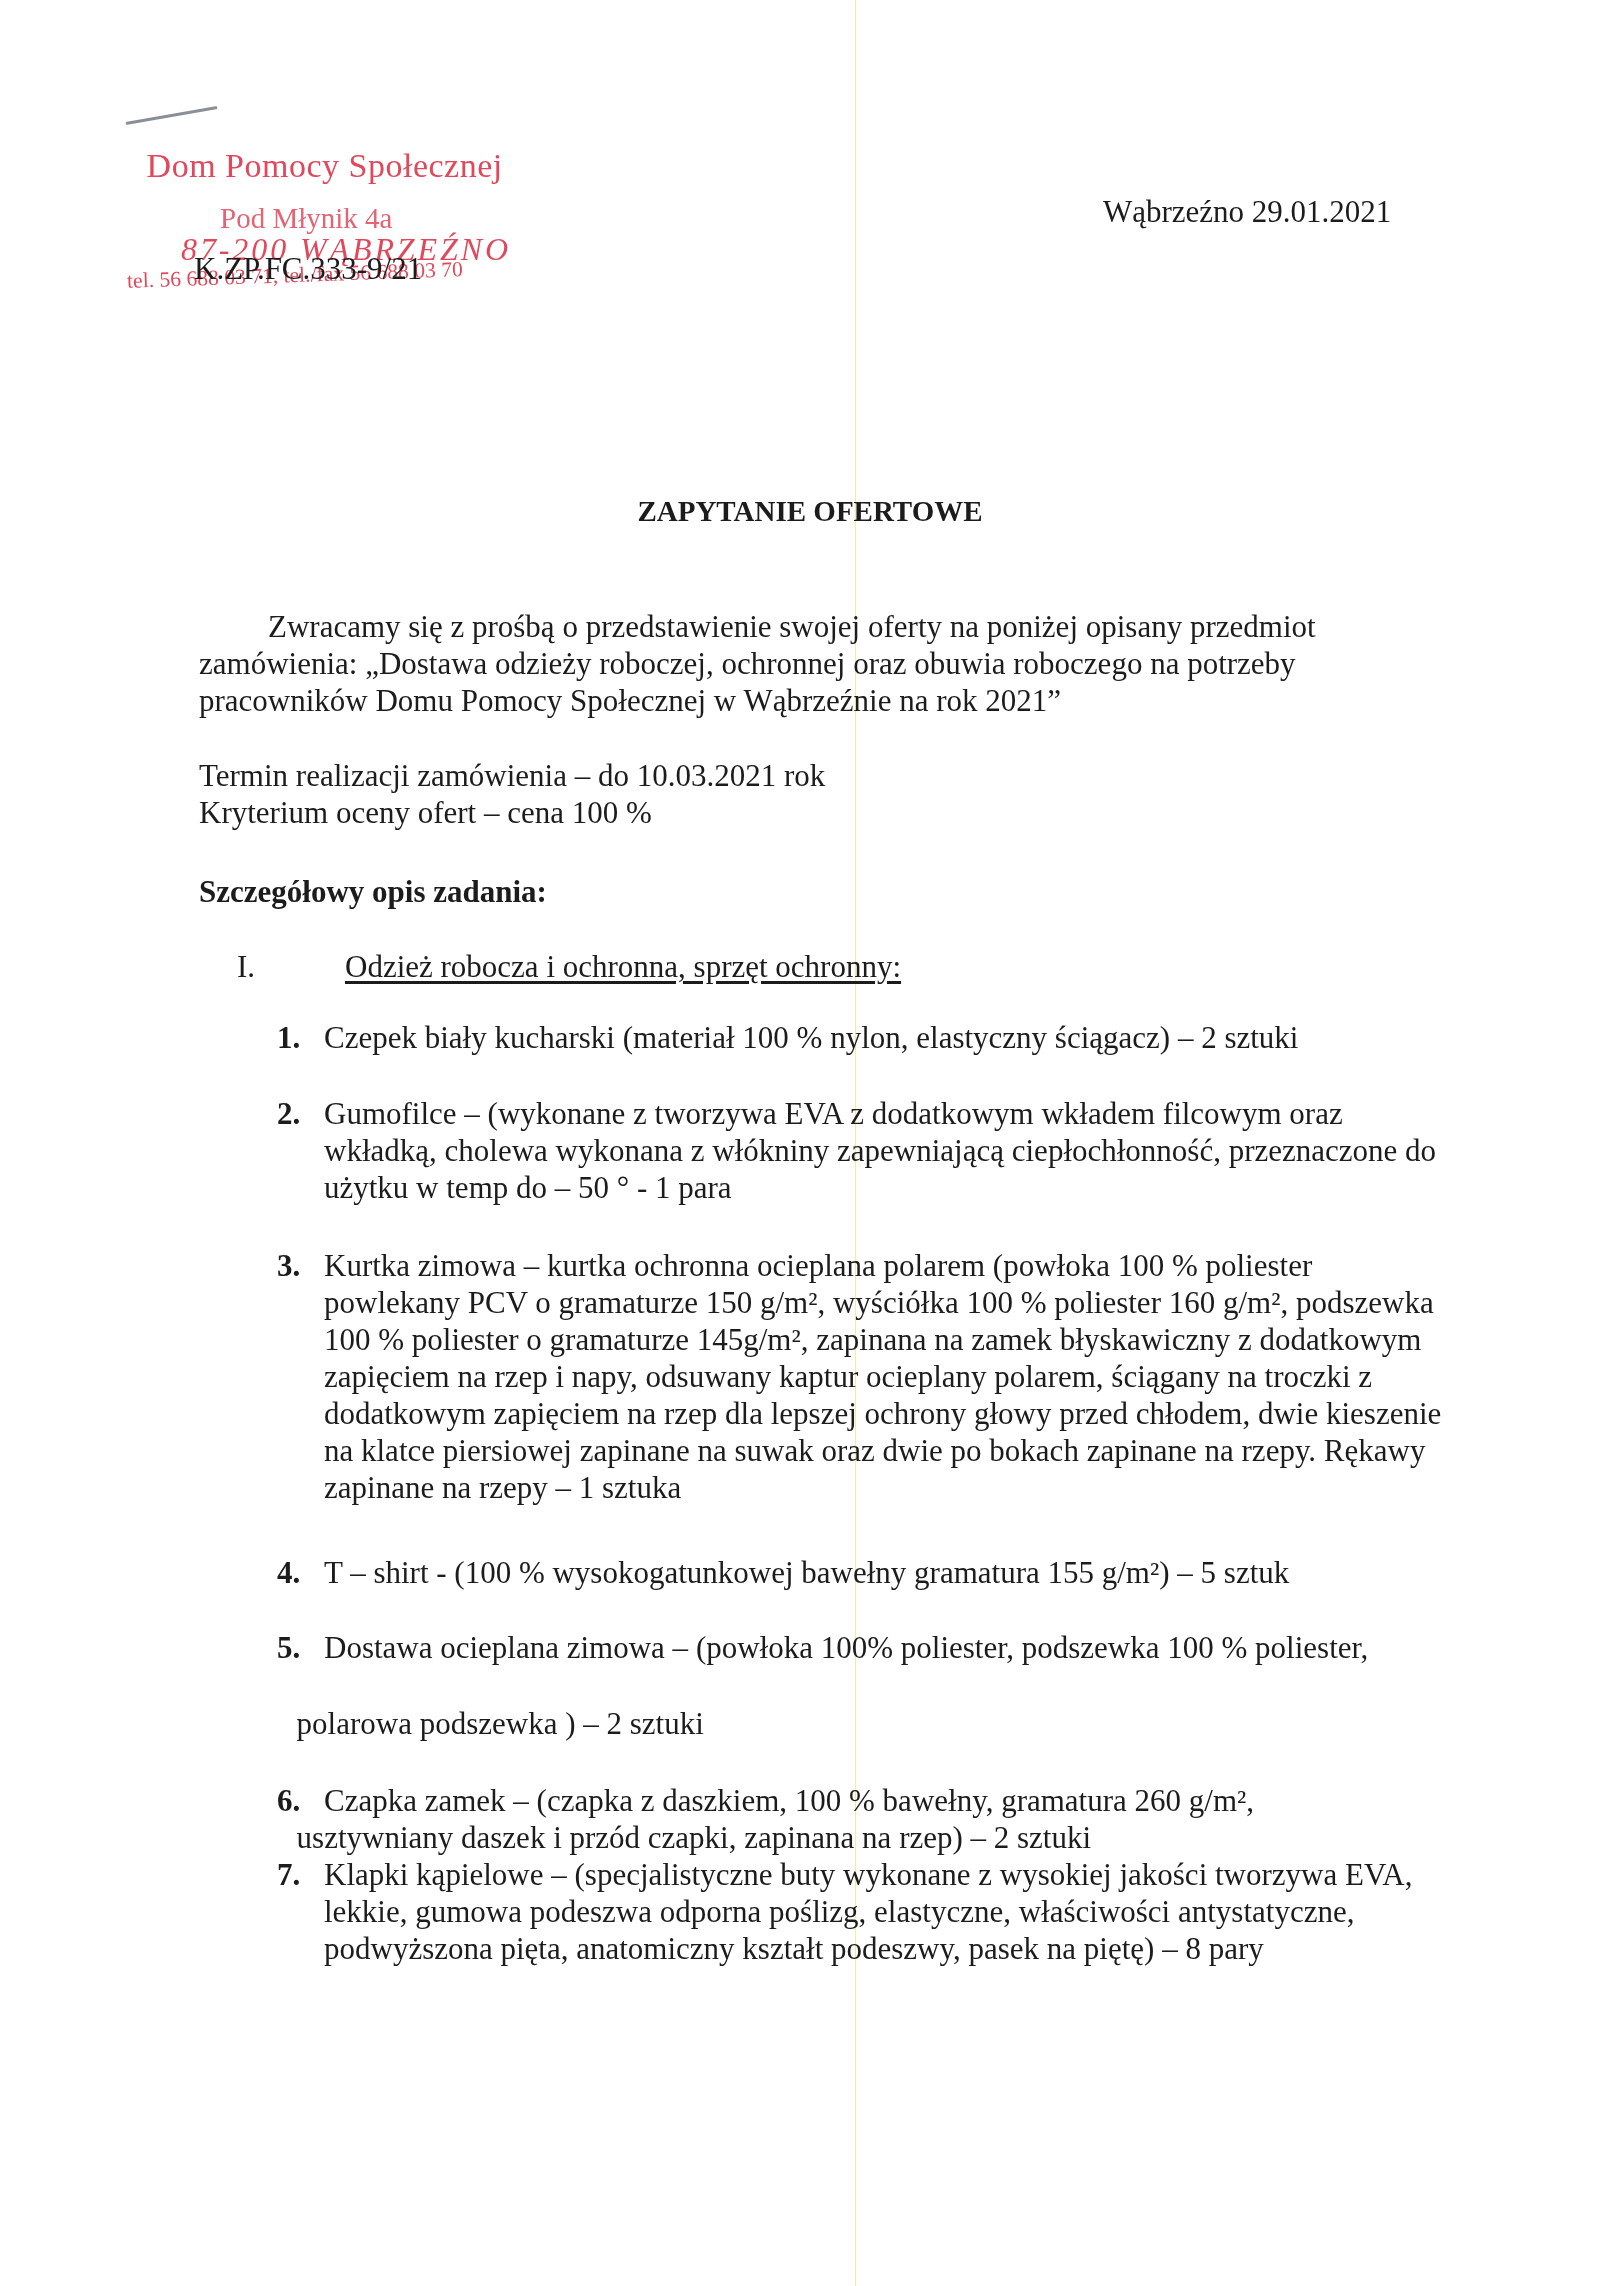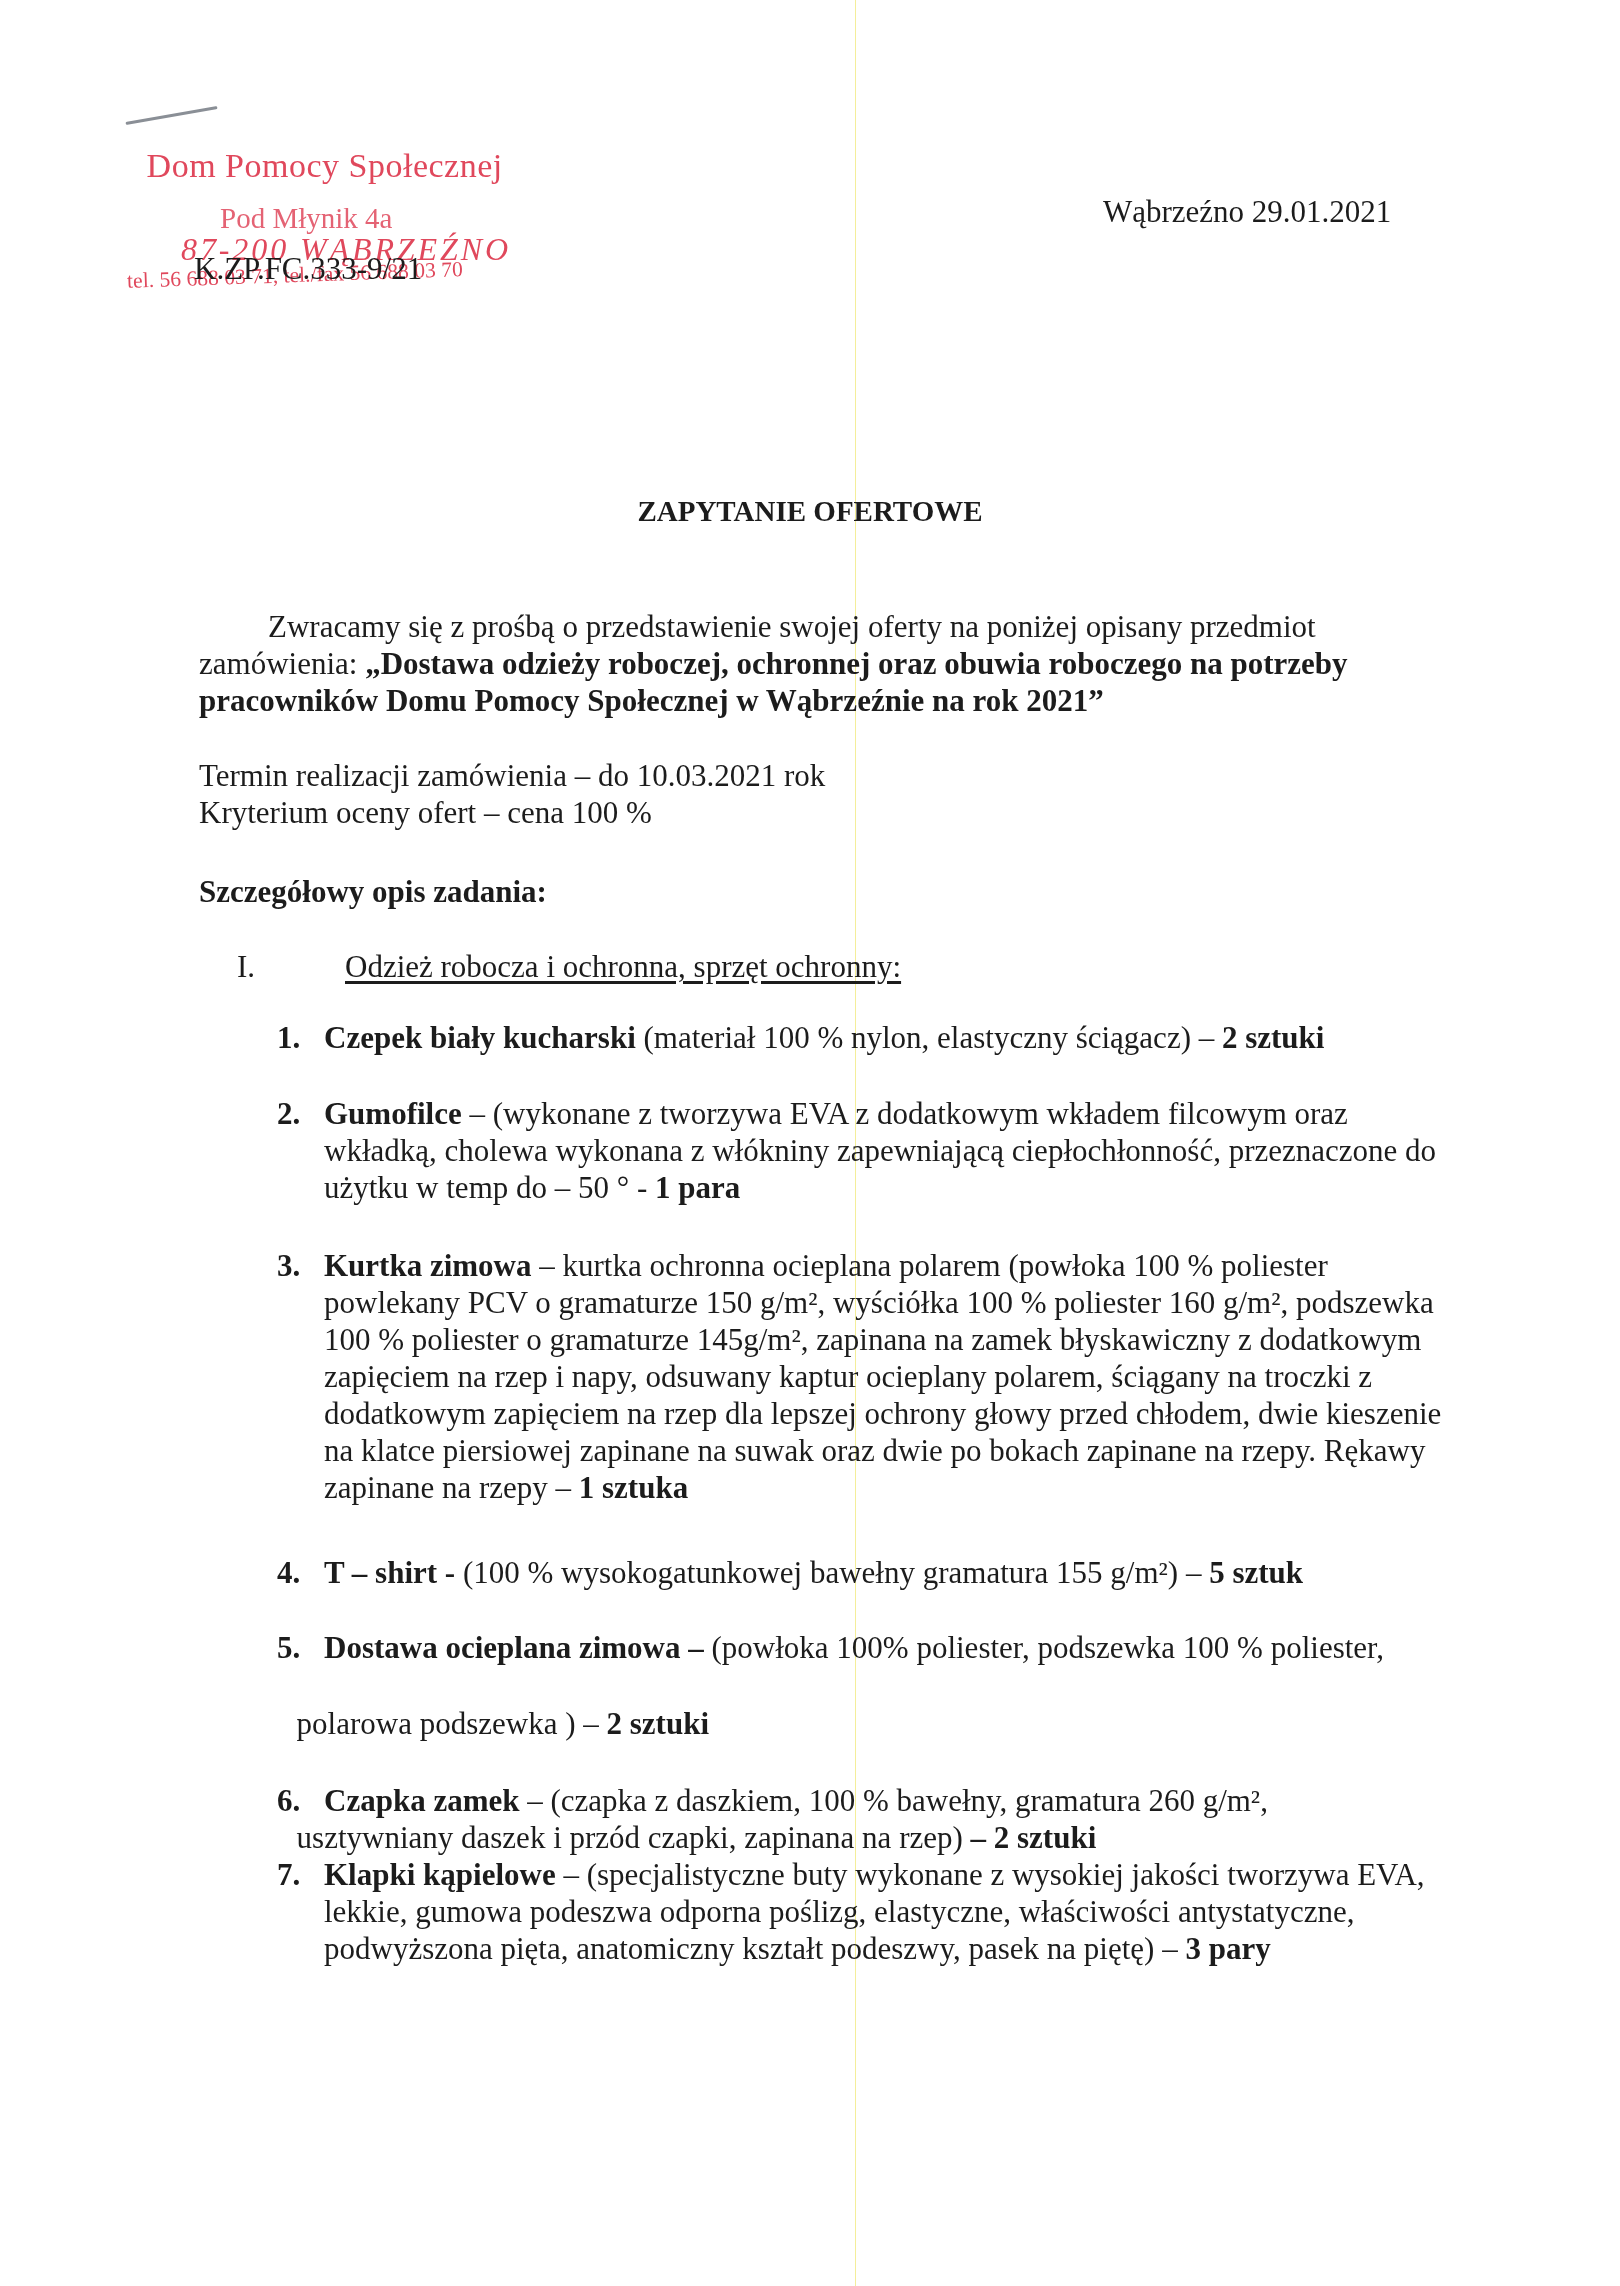--- a/index.html
+++ b/index.html
@@ -10,21 +10,21 @@
     .stamp-stroke { position: absolute; left: 125px; top: 114px; width: 93px; height: 2.9px; background: #8a8f96; transform: rotate(-10deg); border-radius: 2px; }
     .stamp .l1 { position: absolute; left: 19.6px; top: 39px; font-size: 34px; letter-spacing: 0.5px; white-space: nowrap; }
     .stamp .l2 { position: absolute; left: 93px; top: 94px; font-size: 29px; white-space: nowrap; opacity: 0.85; }
     .stamp .l3 { position: absolute; left: 54px; top: 123px; font-size: 32px; letter-spacing: 2.9px; white-space: nowrap; font-style: italic; }
     .stamp .l4 { position: absolute; left: 0px; top: 155px; font-size: 21.6px; white-space: nowrap; transform: rotate(-2deg); }
     .ref { position: absolute; left: 194px; top: 251px; font-size: 31px; }
     .date { position: absolute; left: 1103px; top: 194px; font-size: 31px; }
     .title { position: absolute; left: 0; width: 1620px; top: 495px; text-align: center; font-weight: bold; font-size: 29px; }
     .intro { position: absolute; left: 199px; top: 608px; width: 1245px; font-size: 31px; line-height: 37px; }
     .intro .indent { padding-left: 69px; }
-    .bold { font-weight: bold; text-align: center; }
+    .bold { font-weight: normal; text-align: center; }
     .terms { position: absolute; left: 199px; top: 757px; font-size: 31px; font-weight: normal; line-height: 37px; }
     .detail-head { position: absolute; left: 199px; top: 874px; font-size: 31px; font-weight: bold; }
     .section { position: absolute; left: 237px; top: 949px; font-size: 31px; font-weight: normal; }
     .section .roman { display: inline-block; width: 108px; }
     .section .stitle { text-decoration: underline; text-underline-offset: 3.9px; }
     .item { position: absolute; left: 277px; width: 1176px; font-size: 31px; line-height: 37px; }
     .item .num { position: absolute; left: 0; font-weight: bold; }
     .item .body { margin-left: 47px; }
     .item .cont-out { margin-left: 19.6px; }
   </style>
@@ -88,15 +88,15 @@
 </div>
 
 <div class="item" style="top:1782px;">
   <span class="num">6.</span>
   <div class="body"><span class="bold">Czapka zamek</span><span> – (czapka z daszkiem, 100 % bawełny, gramatura 260 g/m²,</span></div>
   <div class="cont-out"><span>usztywniany daszek i przód czapki, zapinana na rzep) </span><span class="bold">– 2 sztuki</span></div>
 </div>
 
 <div class="item" style="top:1856px;">
   <span class="num">7.</span>
-  <div class="body"><span class="bold">Klapki kąpielowe</span><span> – (specjalistyczne buty wykonane z wysokiej jakości tworzywa EVA, lekkie, gumowa podeszwa odporna poślizg, elastyczne, właściwości antystatyczne, podwyższona pięta, anatomiczny kształt podeszwy, pasek na piętę) – </span><span class="bold">3 pary</span></div>
+  <div class="body"><span class="bold">Klapki kąpielowe</span><span> – (specjalistyczne buty wykonane z wysokiej jakości tworzywa EVA, lekkie, gumowa podeszwa odporna poślizg, elastyczne, właściwości antystatyczne, podwyższona pięta, anatomiczny kształt podeszwy, pasek na piętę) – </span><span class="bold">8 pary</span></div>
 </div>
 
 
 </body></html>

